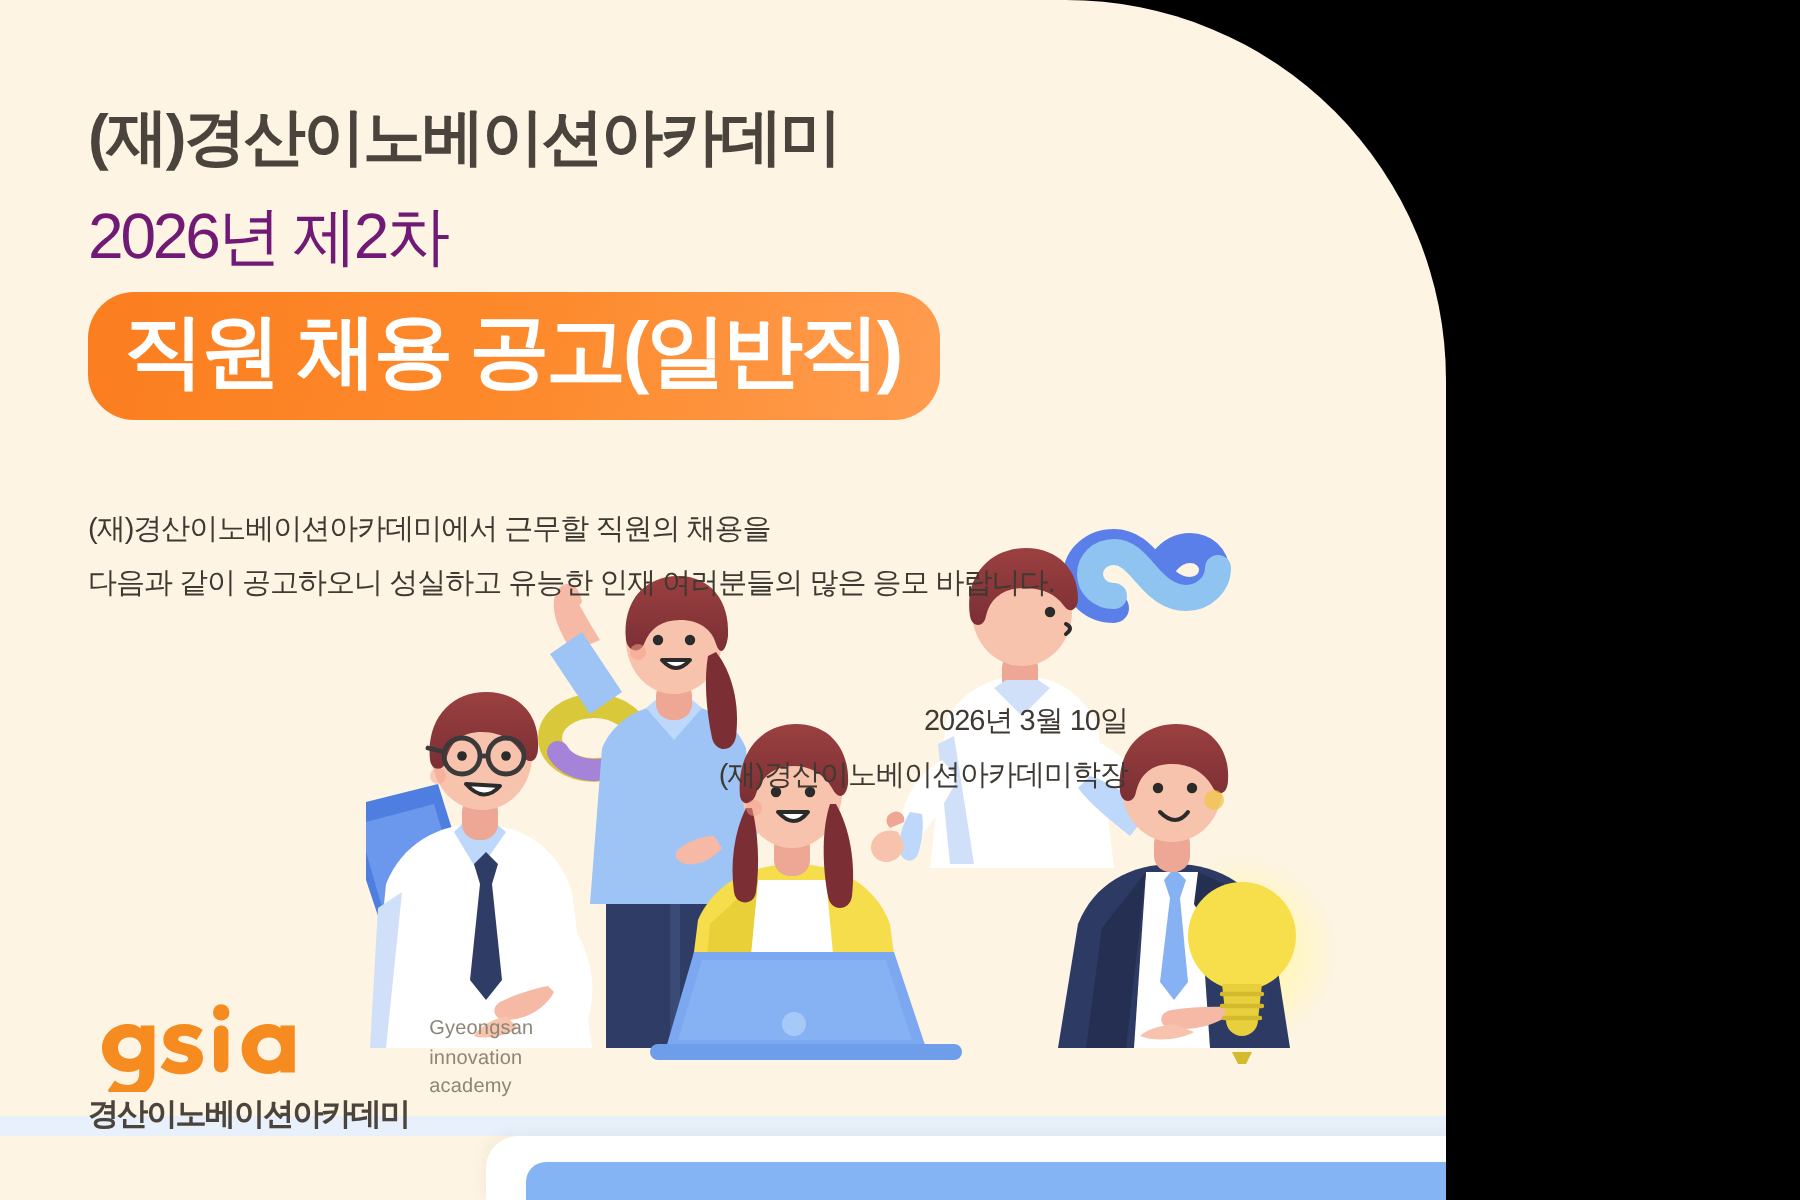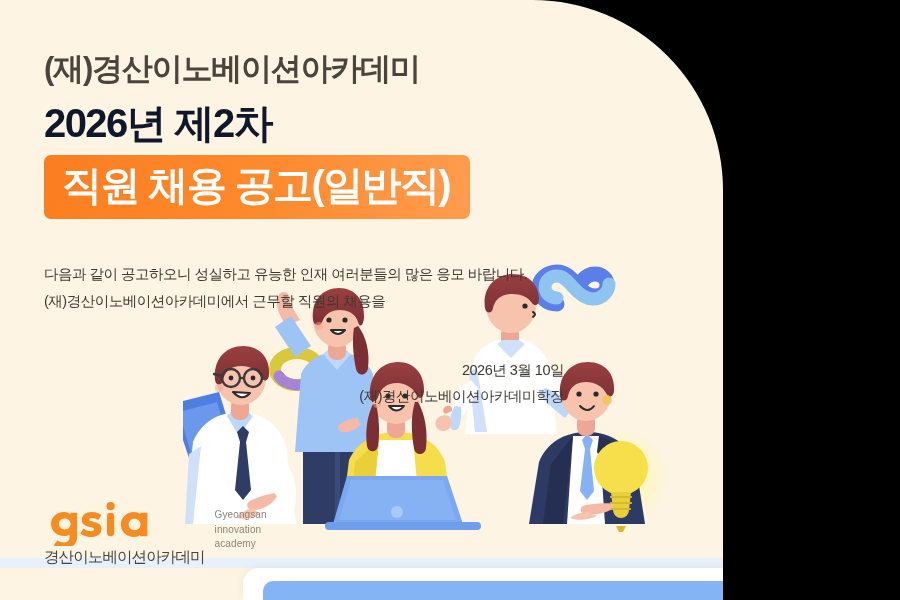--- a/index.html
+++ b/index.html
@@ -37,33 +37,33 @@
     font-size: 31px;
     font-weight: 700;
     color: #4A443D;
     letter-spacing: -1.2px;
     line-height: 1.12;
     margin: 0 0 14px 0;
     white-space: nowrap;
   }
 
   .year-line {
-    font-size: 40px;
-    font-weight: 700;
-    color: #0f172a;
+    font-size: 32px;
+    font-weight: 400;
+    color: #701a75;
     letter-spacing: -1.6px;
     line-height: 1.1;
     margin: 0 0 10px 0;
     white-space: nowrap;
   }
 
   .headline-box {
     display: inline-block;
     background: linear-gradient(100deg, #FB7E1F 0%, #FD8A2C 52%, #FF9C4F 100%);
-    border-radius: 7px;
+    border-radius: 23px;
     padding: 9px 20px 12px 18px;
     margin: 0;
   }
   .headline-box .headline-text {
     font-size: 40px;
     font-weight: 800;
     color: #FFFFFF;
     letter-spacing: -1.6px;
     line-height: 1.08;
     white-space: nowrap;
@@ -94,21 +94,21 @@
     left: 44px;
     top: 502px;
     z-index: 40;
     display: flex;
     align-items: flex-start;
   }
   .logo-left { display: block; }
   .logo-mark { display: block; }
   .logo-kr {
     font-size: 15.5px;
-    font-weight: 400;
+    font-weight: 700;
     color: #4A443D;
     letter-spacing: -0.9px;
     margin-top: 1px;
     white-space: nowrap;
   }
   .logo-en {
     margin-left: 10px;
     margin-top: 6px;
     font-size: 10px;
     line-height: 1.45;
@@ -170,22 +170,22 @@
 
     <div class="org-name">(재)경산이노베이션아카데미</div>
 
     <div class="year-line">2026년 제2차</div>
 
     <div class="headline-box">
       <span class="headline-text">직원 채용 공고(일반직)</span>
     </div>
 
     <div class="body-copy">
+      <div>(재)경산이노베이션아카데미에서 근무할 직원의 채용을</div>
       <div>다음과 같이 공고하오니 성실하고 유능한 인재 여러분들의 많은 응모 바랍니다.</div>
-      <div>(재)경산이노베이션아카데미에서 근무할 직원의 채용을</div>
     </div>
 
     <div class="sign-block">
       <div>2026년  3월  10일</div>
       <div>(재)경산이노베이션아카데미학장</div>
     </div>
   </div>
 
   <div class="logo-area">
     <div class="logo-left">

